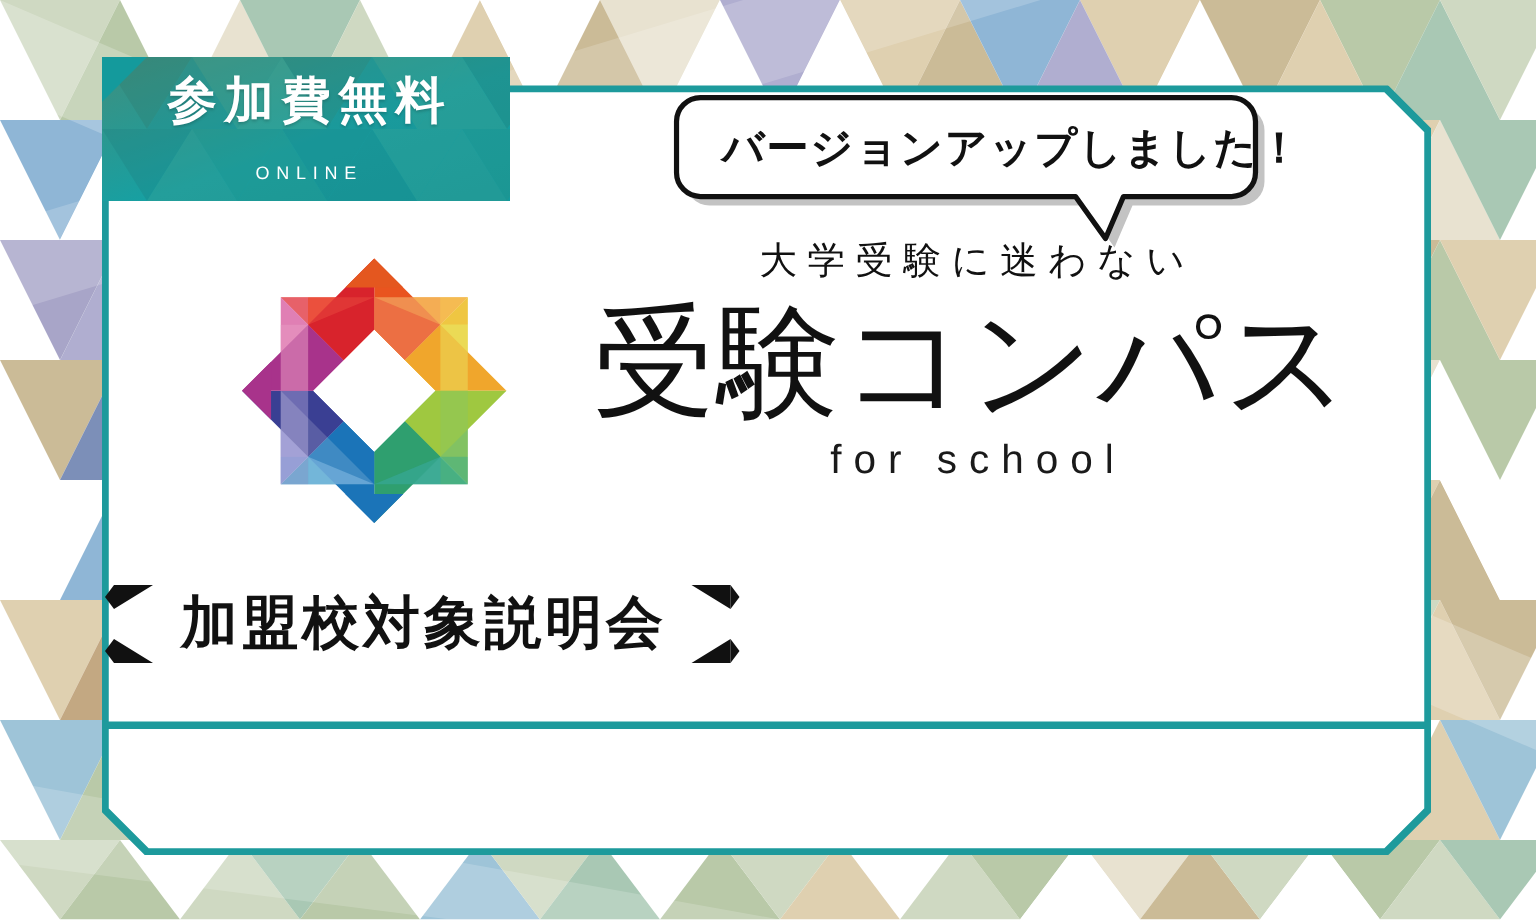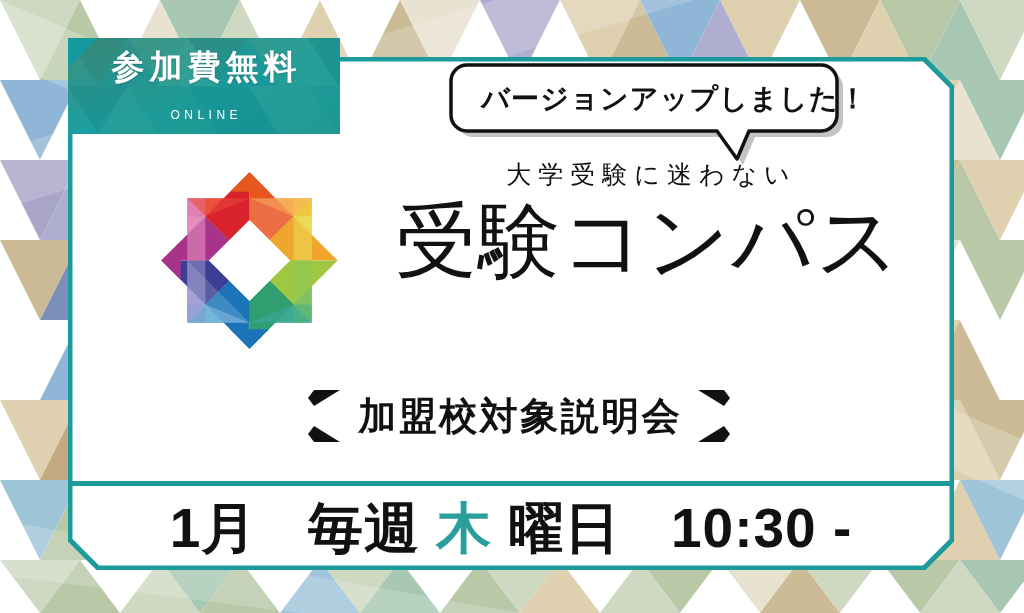--- a/index.html
+++ b/index.html
@@ -67,21 +67,21 @@
   .brand-svg { display:block; margin:8px auto 0; }
   .forschool {
     margin-top:4px; text-align:center;
     font-size:27px; color:#1a1a1a; letter-spacing:8px; text-indent:8px;
     font-weight:300;
   }
 
   
   .subtitle-row {
     position:absolute; left:0; top:325px; width:886px; height:68px;
-    display:flex; align-items:center; justify-content:center; gap:14px;padding-left:16px;
+    display:flex; align-items:center; gap:14px;
   }
   .subtitle-text {
     font-size:38px; font-weight:bold; color:#111111;
     letter-spacing:2.5px; text-indent:2.5px; line-height:1;
   }
 
   
   .divider {
     position:absolute; left:0; top:424px; width:886px; height:5px;
     background:#1d9a9c; z-index:5;
@@ -383,20 +383,21 @@
         </g>
       </svg>
 
       <div class="logo-text">
         <div class="tagline">大学受験に迷わない</div>
 
         <svg class="brand-svg" width="520" height="90" viewBox="0 0 520 90">
           <text x="260" y="72" text-anchor="middle" font-family="'Liberation Sans','DejaVu Sans',sans-serif" font-size="82" font-weight="400" fill="#111111" letter-spacing="1">受験コンパス</text>
         </svg>
 
+        <div class="forschool">for school</div>
       </div>
     </div>
 
     <div class="subtitle-row">
       <svg width="36" height="56" viewBox="0 0 36 56">
         <polygon points="34,2 8,2 8,18" fill="#111111"></polygon>
         <polygon points="8,2 2,10 8,18" fill="#111111"></polygon>
         <polygon points="34,54 8,54 8,38" fill="#111111"></polygon>
         <polygon points="8,54 2,46 8,38" fill="#111111"></polygon>
       </svg>
@@ -406,31 +407,20 @@
       <svg width="36" height="56" viewBox="0 0 36 56">
         <polygon points="2,2 28,2 28,18" fill="#111111"></polygon>
         <polygon points="28,2 34,10 28,18" fill="#111111"></polygon>
         <polygon points="2,54 28,54 28,38" fill="#111111"></polygon>
         <polygon points="28,54 34,46 28,38" fill="#111111"></polygon>
       </svg>
     </div>
 
     <div class="divider"></div>
 
-    <div class="date-row">
-      <div class="date-text">
-        <span>1月</span>
-        <span class="sp"></span>
-        <span>毎週</span>
-        <span class="accent">木</span>
-        <span>曜日</span>
-        <span class="sp"></span>
-        <span>10:30 -</span>
-      </div>
-    </div>
   </div>
 
   <div class="badge">
     <svg class="badge-svg" viewBox="0 0 272 96" preserveAspectRatio="none">
       <defs>
         <linearGradient id="bgTeal" x1="0" y1="0" x2="1" y2="1">
           <stop offset="0%" stop-color="#3f8f7e"></stop>
           <stop offset="55%" stop-color="#17a0a2"></stop>
           <stop offset="100%" stop-color="#149a9c"></stop>
         </linearGradient>

